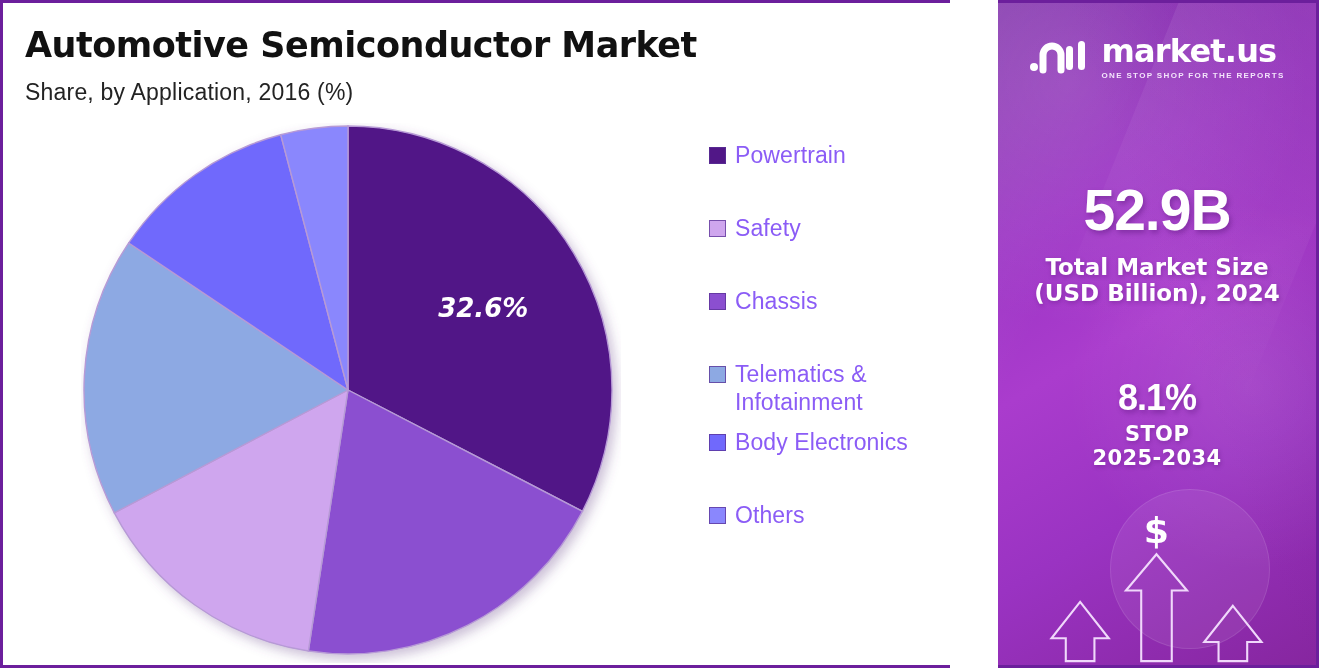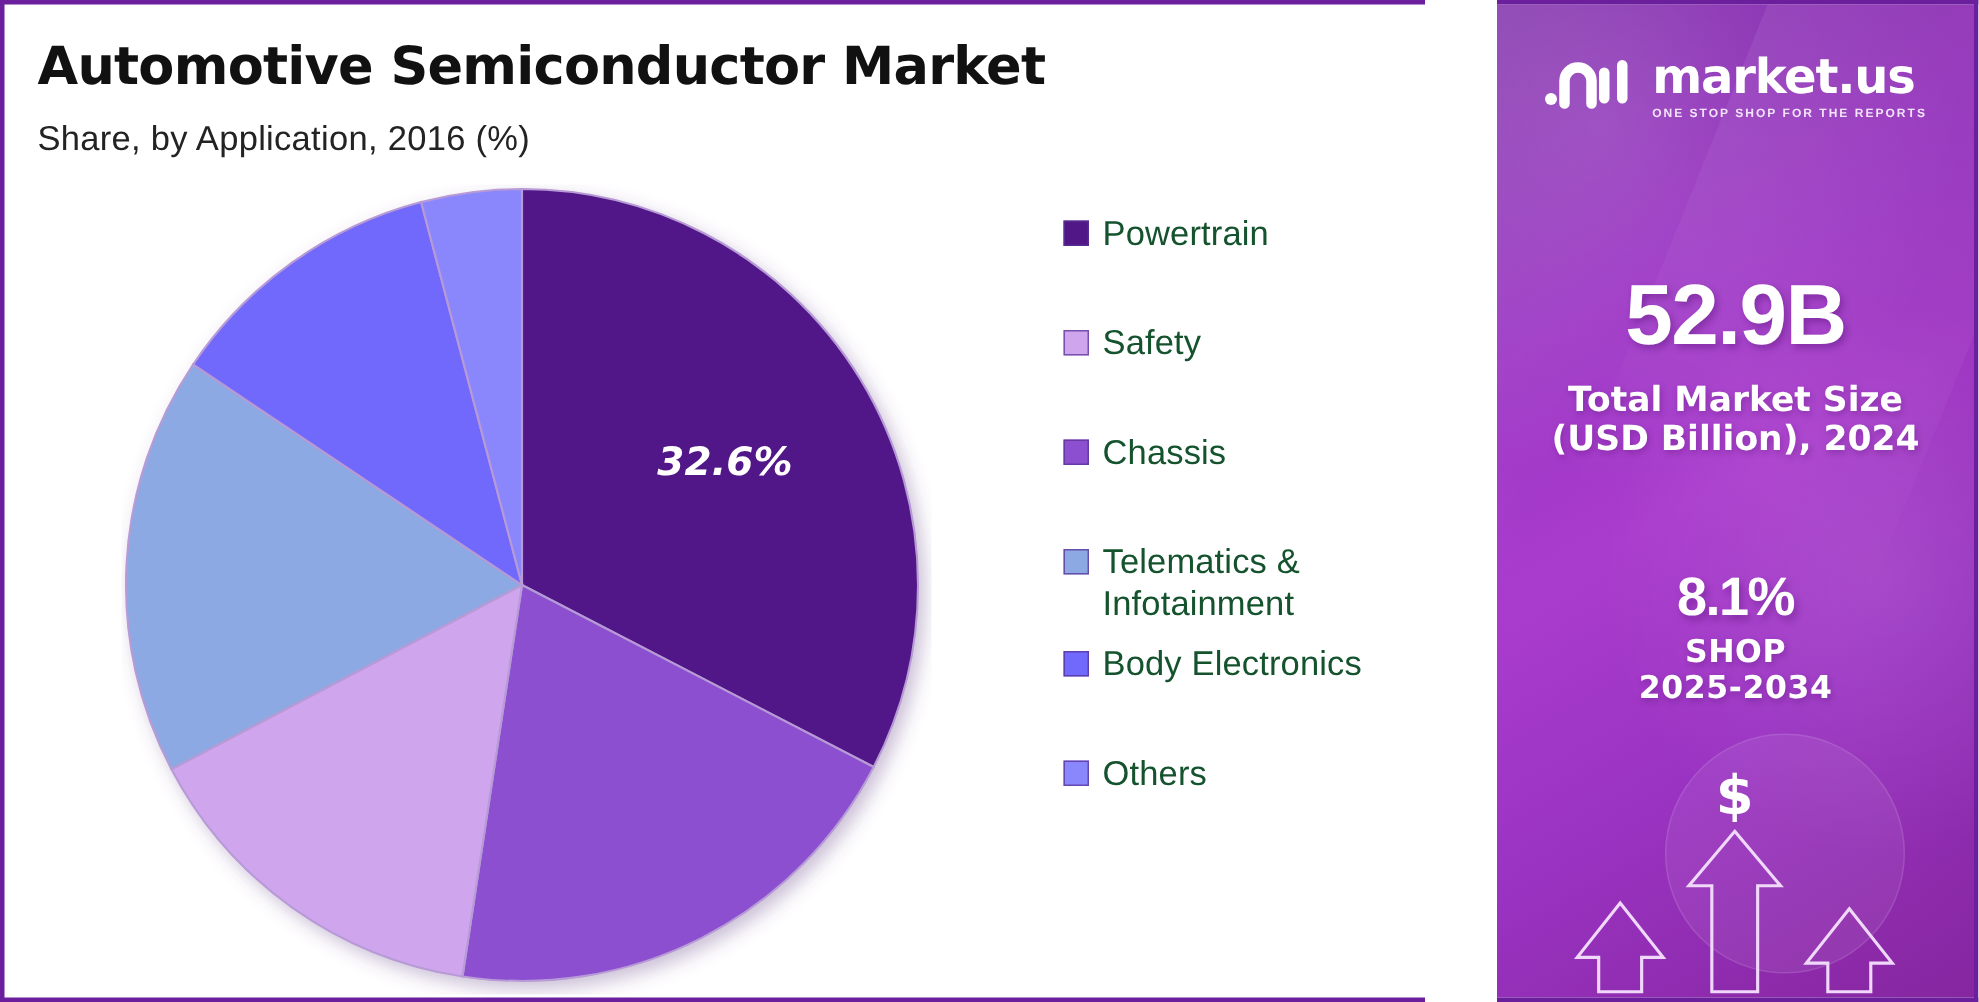--- a/index.html
+++ b/index.html
@@ -75,21 +75,21 @@
   .legend-item.tight { margin-bottom: 12px; margin-top: 12px; }
   .legend-swatch {
     width: 17px; height: 17px;
     margin-top: 6px;
     margin-right: 9px;
     flex: 0 0 auto;
     border: 1px solid rgba(90,50,150,0.75);
   }
   .legend-label {
     font-size: 23px;
-    color: #14532d;
+    color: #8b5cf6;
     line-height: 1.22;
     letter-spacing: 0.1px;
   }
 
   
   .right-panel {
     position: relative;
     width: 333px; height: 668px;
     overflow: hidden;
     background:
@@ -264,21 +264,21 @@
     </div>
 
     <div class="stat-big size">52.9B</div>
     <div class="stat-sub size-sub">
       <span>Total Market Size</span><br>
       <span>(USD Billion), 2024</span>
     </div>
 
     <div class="stat-big cagr">8.1%</div>
     <div class="stat-sub cagr-sub">
-      <span>SHOP</span><br>
+      <span>STOP</span><br>
       <span>2025-2034</span>
     </div>
 
     <svg class="arrows" viewBox="0 0 333 170">
       <text x="166" y="46" text-anchor="middle" font-family="DejaVu Sans, sans-serif" font-size="38" font-weight="700" fill="#ffffff">$</text>
       <path d="M166 58 L198 96 L182 96 L182 170 L150 170 L150 96 L134 96 Z" fill="none" stroke="#f0d8fb" stroke-width="2.2"></path>
       <path d="M86 108 L116 146 L101 146 L101 170 L71 170 L71 146 L56 146 Z" fill="none" stroke="#f0d8fb" stroke-width="2.2"></path>
       <path d="M246 112 L276 150 L261 150 L261 170 L231 170 L231 150 L216 150 Z" fill="none" stroke="#f0d8fb" stroke-width="2.2"></path>
     </svg>
   </div>

